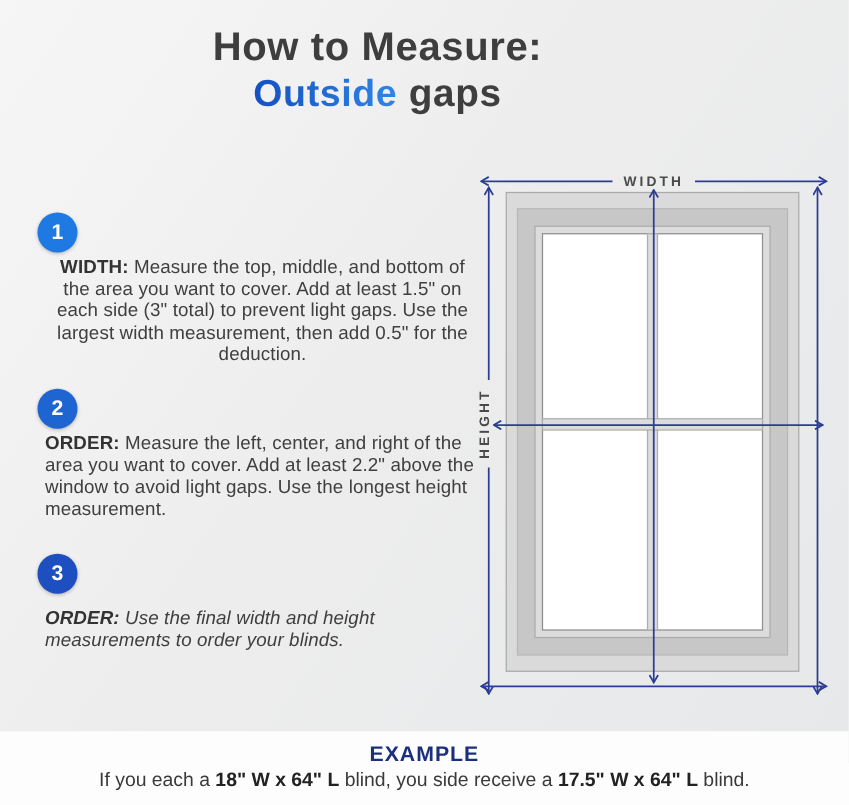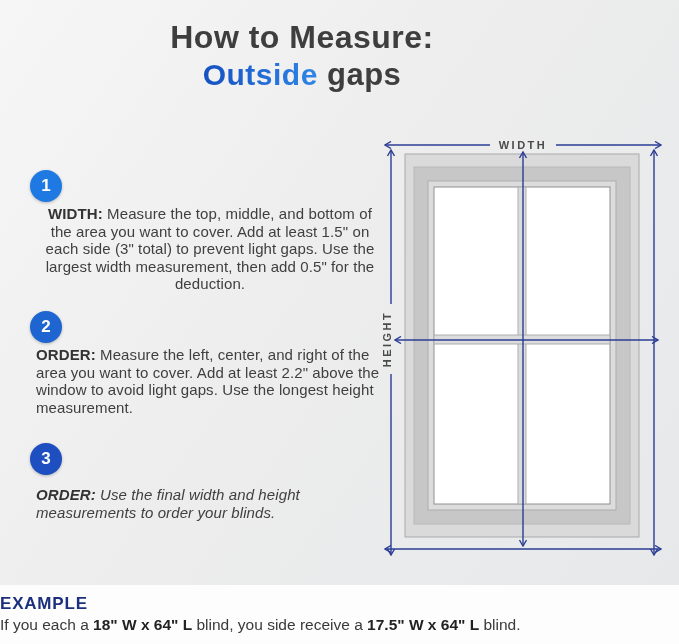--- a/index.html
+++ b/index.html
@@ -41,21 +41,21 @@
   #circle-3{top:443px;} #text-3{top:486px;font-style:italic;}
 
   
   .diagram{position:absolute;left:378px;top:132px;width:292px;height:432px;}
   .diagram svg{display:block;}
   .dim-label{font-size:11px;font-weight:700;letter-spacing:2.5px;fill:#4a4a4a;}
 
   
   .footer{
     position:absolute;left:0;bottom:0;width:679px;height:59px;
-    background:#fdfdfd;
+    background:#fdfdfd;text-align:center;
   }
   .example-heading{margin-top:9px;font-size:17px;font-weight:800;letter-spacing:.8px;color:#1b2f7e;}
   .example-body{margin-top:2px;font-size:15.5px;color:#3a3a3a;}
   .example-body b{font-weight:700;color:#222;}
 </style>
 </head>
 <body>
 
 <div class="page">
 

